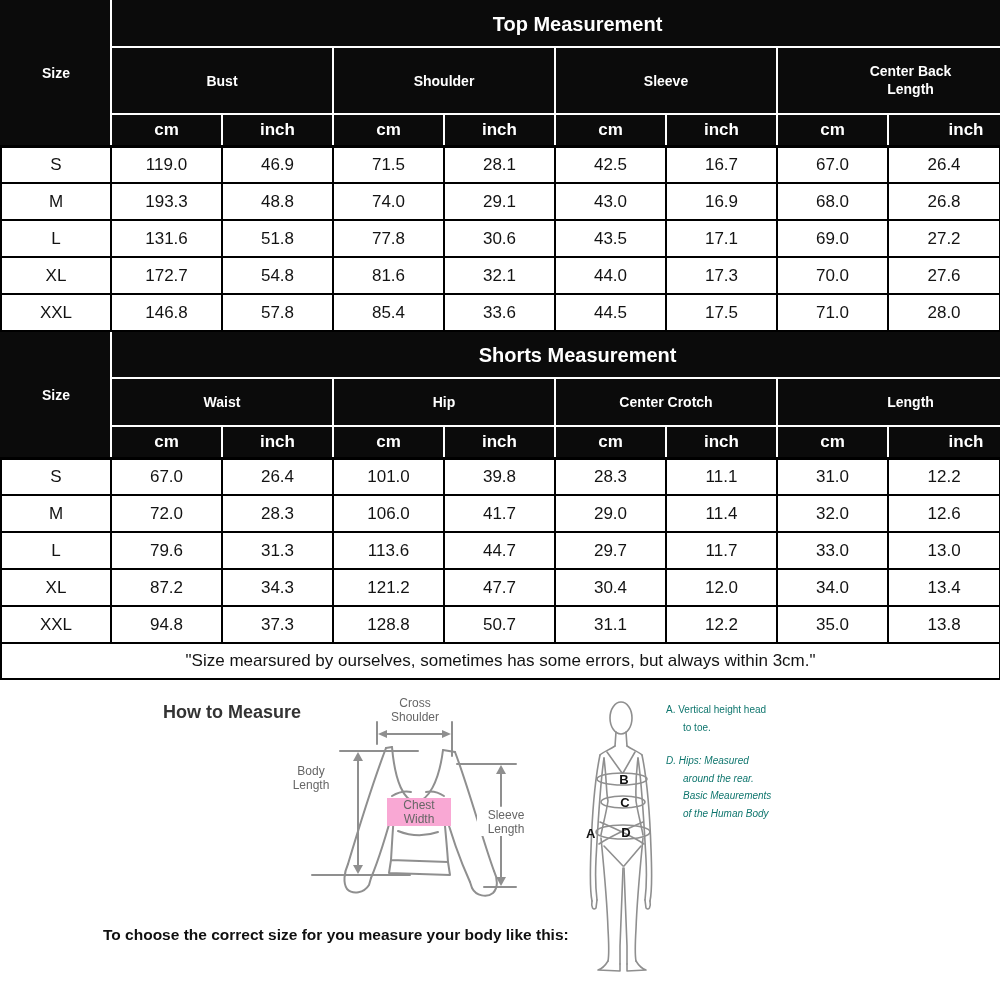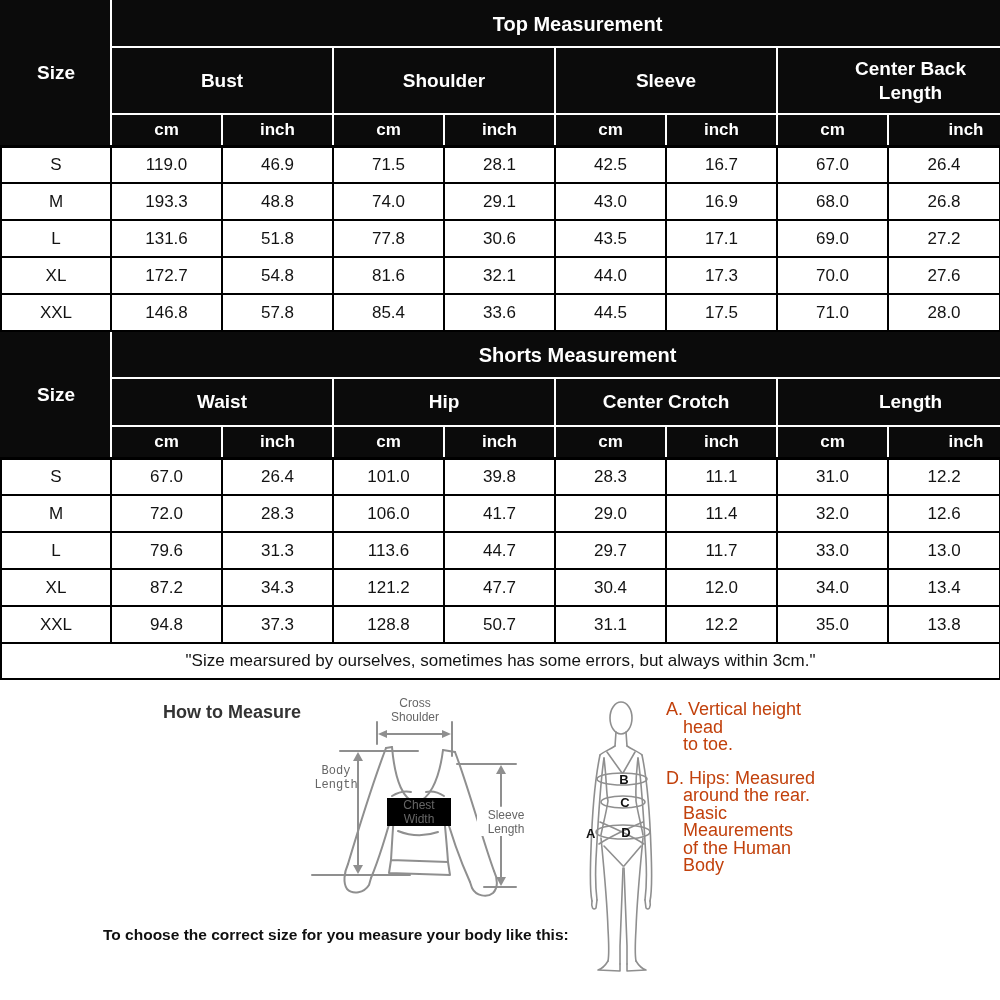--- a/index.html
+++ b/index.html
@@ -7,35 +7,35 @@
         font-family:"Liberation Sans", sans-serif;}
   table.sz{border-collapse:collapse;table-layout:fixed;width:1000px;}
   table.sz td{text-align:center;vertical-align:middle;padding:0;}
   td.h{background:#0b0b0b;color:#fff;border:2px solid #fff;font-weight:bold;}
   td.d{background:#fff;color:#131313;border:2px solid #000;font-size:17px;}
   table.sz tr:first-child td.h{border-top-color:#0b0b0b;}
   td.h.first{border-left-color:#0b0b0b;}
   td.h.last{border-right-color:#0b0b0b;padding-left:44px;}
   tr.first-data td.d{border-top-width:3px;}
   .t-title{font-size:20px;}
-  .t-group{font-size:19px;}
+  .t-group{font-size:14px;}
   .t-unit{font-size:17px;}
   .t-note{font-size:16px;font-weight:normal;}
   .cbl-span{display:inline-block;max-width:125px;line-height:1.25;}
   
   .abs{position:absolute;}
   .htm-heading{left:163px;top:702px;font-size:18px;font-weight:bold;color:#333;}
   .dlabel{font-size:12px;line-height:14px;color:#666;white-space:pre-line;text-align:center;}
   .lbl-cross{left:370px;top:696px;width:90px;}
-  .lbl-body{left:307px;top:764px;width:58px;font-family:Liberation Mono, monospace;}
-  .lbl-chest{left:387px;top:798px;width:64px;background:#000000;}
+  .lbl-body{left:282px;top:764px;width:58px;}
+  .lbl-chest{left:387px;top:798px;width:64px;background:#f9a8d4;}
   .lbl-sleeve{left:477px;top:808px;width:58px;background:#fff;}
-  .instructions{left:666px;top:701px;width:158px;font-size:18px;line-height:17.5px;color:#c2410c;}
+  .instructions{left:666px;top:701px;width:158px;font-size:10px;line-height:17.5px;color:#0f766e;}
   .instructions .item{white-space:pre-line;padding-left:17px;text-indent:-17px;margin-bottom:16px;}
-  .instructions .item:last-child{margin-bottom:8px;}
+  .instructions .item:last-child{margin-bottom:8px;font-style:italic;}
   .htm-footer{left:103px;top:926px;font-size:15.5px;font-weight:bold;color:#101010;}
   svg .ln{fill:none;stroke:#8f8f8f;stroke-width:2;stroke-linecap:round;stroke-linejoin:round;}
   svg .thin{fill:none;stroke:#8f8f8f;stroke-width:1.6;stroke-linecap:round;stroke-linejoin:round;}
   svg .ah{fill:#8f8f8f;stroke:none;}
   svg .glyph{font-family:"Liberation Sans",sans-serif;font-size:13px;font-weight:bold;fill:#111;}
 </style>
 </head>
 <body>
 
 <div class="page">

